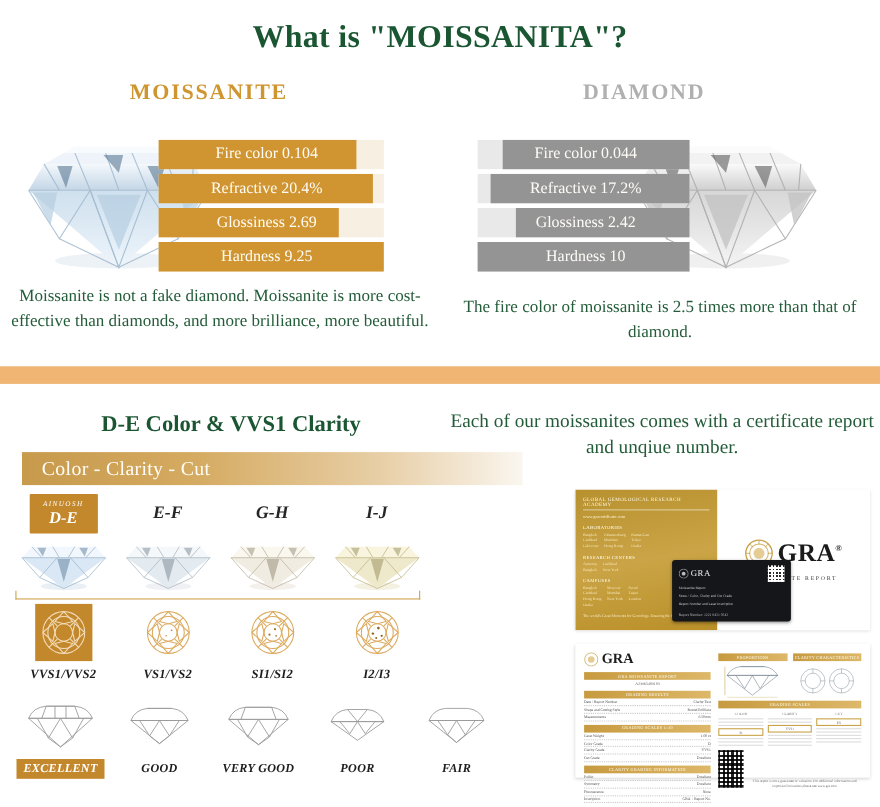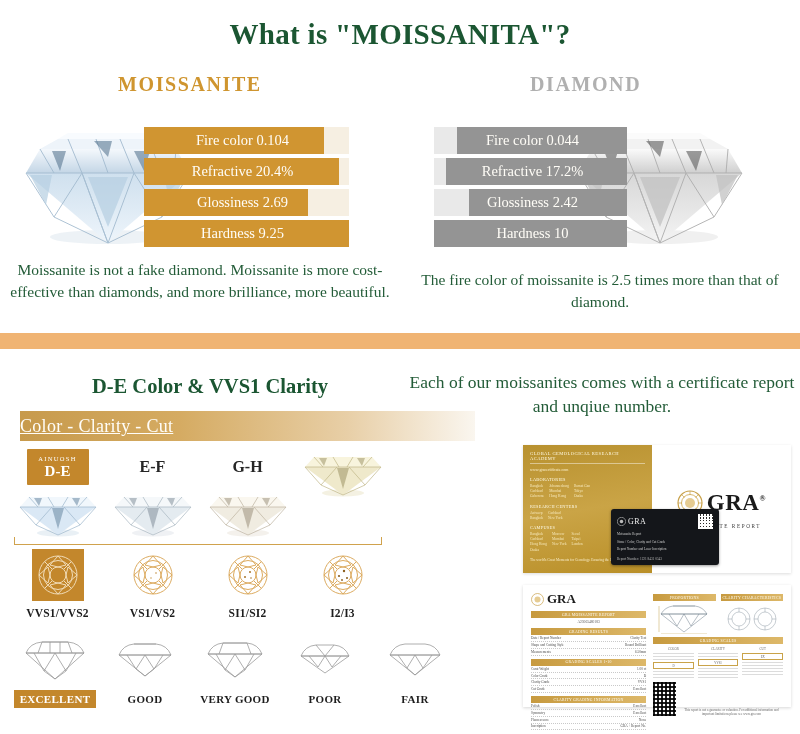--- a/index.html
+++ b/index.html
@@ -112,31 +112,31 @@
   .ccc-band {
     position: absolute;
     left: 20px; top: 62px;
     width: 455px; height: 30px;
     background: linear-gradient(90deg, #c79a4c 0%, #d5ab62 35%, #e8cfa7 72%, #faf6ef 100%);
   }
   .ccc-band span {
     color: #fffdf8;
     font-size: 18px;
     line-height: 30px;
+    padding-left: 18px;
     letter-spacing: .3px;
-    text-decoration: underline;
   }
 
   
   .grade-row { position: absolute; left: 10px; width: 400px; }
   .row-color   { top: 100px; }
   .row-clarity { top: 200px; }
   .row-cut     { top: 290px; }
 
-  .cells { display: flex; }
+  .cells { display: flex; font-style: italic; }
   .cell { position: relative; text-align: center; }
 
   
   .row-color .cell { width: 95px; }
   .badge {
     width: 62px; height: 36px;
     margin: 0 auto 4px;
     background: #c3872c;
     color: #ffffff;
     border-radius: 1px;
@@ -527,20 +527,21 @@
               <polyline points="73,8 64,18"></polyline>
           </g>
           <g fill="#8a7f68" opacity=".45">
             <polygon points="20,9 28,9 25,17"></polygon>
               <polygon points="58,9 66,9 63,17"></polygon>
             <polygon points="38,19 50,19 44,40"></polygon>
           </g>
         </svg>
       </div>
       <div class="cell">
+        <div class="plain-grade">I-J</div>
         <svg width="88" height="50" viewBox="0 0 88 50">
           <ellipse cx="44" cy="44" rx="21" ry="3.5" fill="#ece7cf" opacity=".6"></ellipse>
           <polygon points="6,18 44,46 82,18" fill="#efe9cb"></polygon>
           <polygon points="6,18 82,18 73,8 15,8" fill="#f8f4dd"></polygon>
           <g stroke="#c0b686" stroke-width=".7" fill="none">
             <polyline points="6,18 22,36 38,18"></polyline>
               <polyline points="50,18 66,36 82,18"></polyline>
             <polyline points="22,36 44,46 66,36"></polyline>
               <line x1="6" y1="18" x2="82" y2="18"></line>
             <polyline points="15,8 24,18"></polyline>

